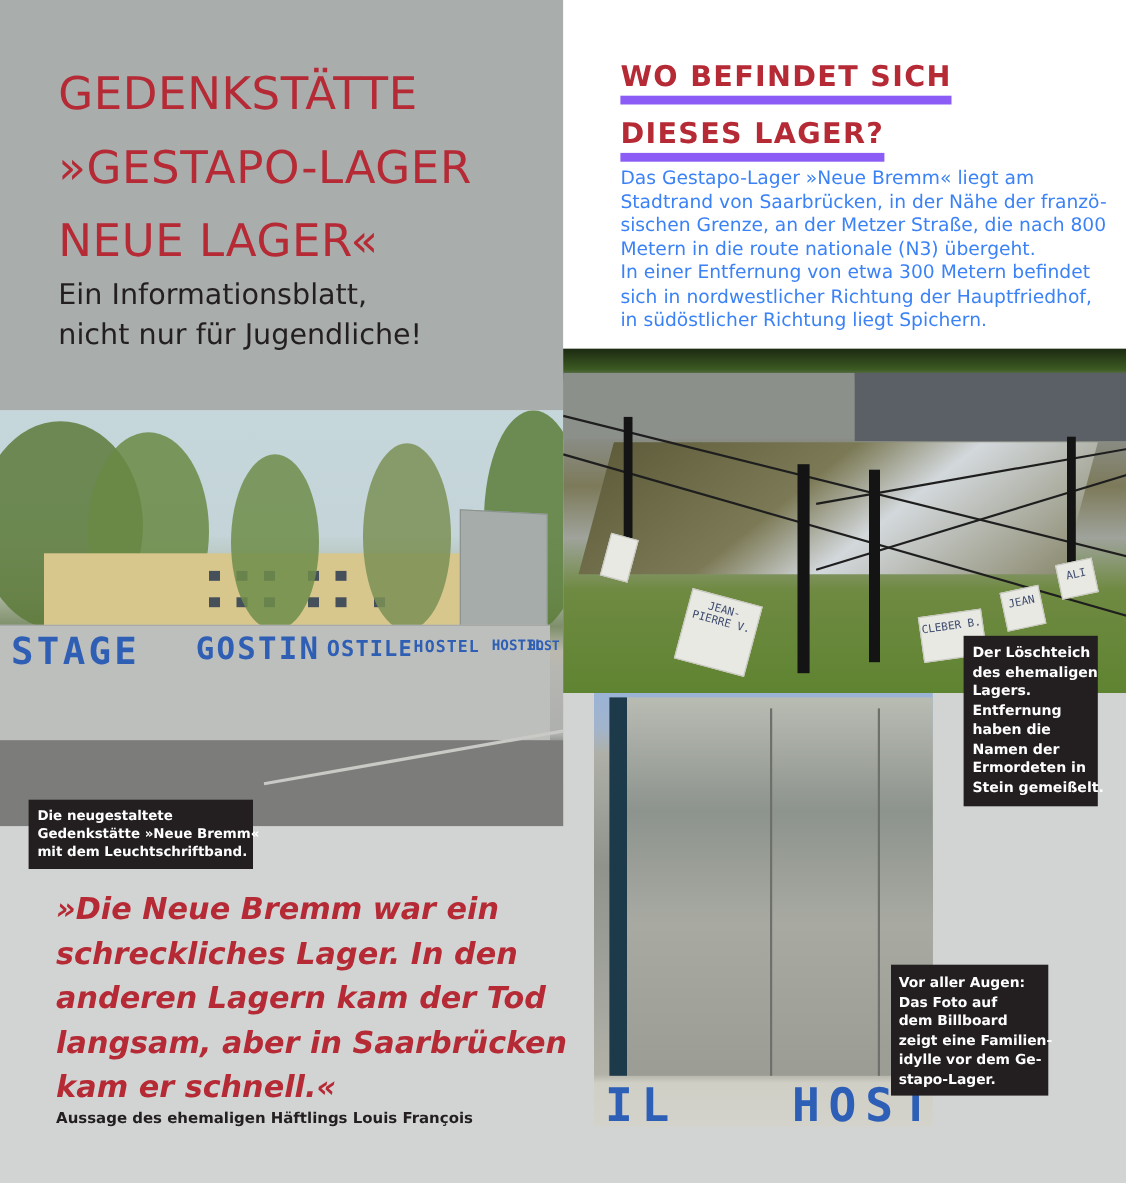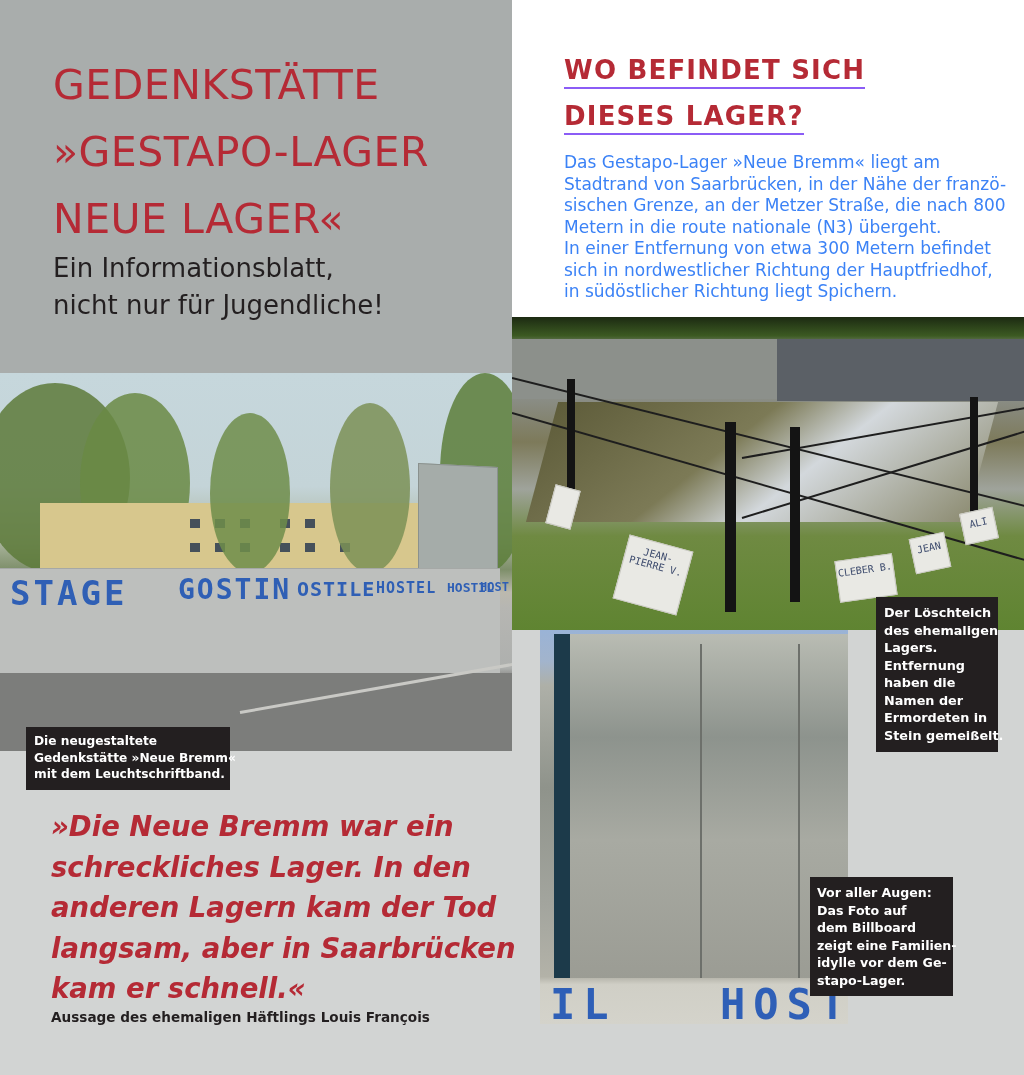--- a/index.html
+++ b/index.html
@@ -10,21 +10,21 @@
   .left-top { position: absolute; left: 0; top: 0; width: 512px; height: 373px; background: #a9adac; }
   .main-title { position: absolute; left: 53px; top: 52px; color: #b52a35; font-family: "DejaVu Sans", sans-serif;
     font-size: 41px; line-height: 67px; letter-spacing: 0.5px; font-weight: normal; }
   .main-title span { display: block; white-space: nowrap; }
   .subtitle { position: absolute; left: 53px; top: 250px; color: #231f20; font-size: 26px; line-height: 37px; }
   .subtitle span { display: block; white-space: nowrap; }
 
   
   .right-top { position: absolute; left: 512px; top: 0; width: 512px; height: 317px; background: #ffffff; }
   .q-title { position: absolute; left: 52px; top: 50px; color: #b52a35; font-size: 26px; line-height: 40px; letter-spacing: 1.2px; }
-  .q-title span { display: inline-block; border-bottom: 2px solid #8b5cf6; padding-bottom: 0px; line-height: 33px; margin-bottom: 7px; white-space: nowrap; }
+  .q-title span { display: inline-block; border-bottom: 8px solid #8b5cf6; padding-bottom: 0px; line-height: 33px; margin-bottom: 7px; white-space: nowrap; }
   .q-body { position: absolute; left: 52px; top: 152px; width: 440px; color: #3b82f6; font-size: 17px; line-height: 21.5px; }
   .q-body span { display: block; white-space: nowrap; }
 
   
   .photo { position: absolute; overflow: hidden; }
   .photo-memorial { left: 0; top: 373px; width: 512px; height: 378px;
     background: linear-gradient(180deg, #c6d7dc 0%, #c4d4d8 30%, #a8b39b 45%, #7e8f6a 52%, #bcb9ae 58%, #b6b6b2 62%, #aeb0ae 78%, #8e8f8d 80%, #7a7b79 100%); text-align: center; }
   .photo-pond { left: 512px; top: 317px; width: 512px; height: 313px;
     background: linear-gradient(180deg, #1c2a12 0%, #3c5a22 6%, #8e9188 10%, #8a8d86 26%, #7d7a5a 40%, #9fa39b 55%, #6f8a42 70%, #5f8431 100%); }
   .photo-billboard { left: 540px; top: 630px; width: 308px; height: 394px;
@@ -47,21 +47,21 @@
   .stone { position: absolute; background: #e9e9e4; border: 1px solid #c8c8c0; color: #3d4b6d; font-size: 10px; line-height: 11px; text-align: center; padding-top: 6px; font-family: "DejaVu Sans Mono", monospace; }
 
   .bb-panel { position: absolute; left: 14px; top: 4px; width: 294px; height: 344px; background: linear-gradient(180deg, #b9bcb3 0%, #8d938d 30%, #a8aaa2 60%, #9b9c94 100%); border-left: 16px solid #1c3a4a; }
   .bb-seam { position: absolute; top: 10px; width: 2px; height: 334px; background: #6d706b; }
   .bb-text { position: absolute; top: 350px; color: #2e5fb7; font-family: "DejaVu Sans Mono", monospace; font-weight: bold; font-size: 42px; letter-spacing: 8px; white-space: nowrap; }
 
   
   .caption { position: absolute; background: #231f20; color: #ffffff; font-weight: bold; font-size: 12.2px; line-height: 16.5px; padding: 6px 8px 6px 8px; }
   .caption span { display: block; white-space: nowrap; }
   .cap-memorial { left: 26px; top: 727px; width: 204px; height: 63px; }
-  .cap-pond { left: 876px; top: 597px; width: 122px; height: 155px; font-size: 12.8px; line-height: 17.5px; padding: 7px 8px; }
+  .cap-pond { left: 876px; top: 578px; width: 122px; height: 155px; font-size: 12.8px; line-height: 17.5px; padding: 7px 8px; }
   .cap-billboard { left: 810px; top: 877px; width: 143px; height: 119px; font-size: 12.6px; line-height: 17.5px; padding: 7px 7px; }
 
   
   .quote { position: absolute; left: 51px; top: 806px; color: #b52a35; font-size: 27.5px; line-height: 40.5px; font-style: italic; font-weight: bold; }
   .quote span { display: block; white-space: nowrap; }
   .quote-src { position: absolute; left: 51px; top: 1009px; color: #231f20; font-weight: bold; font-size: 13.6px; white-space: nowrap; }
 </style>
 </head>
 <body>
 

